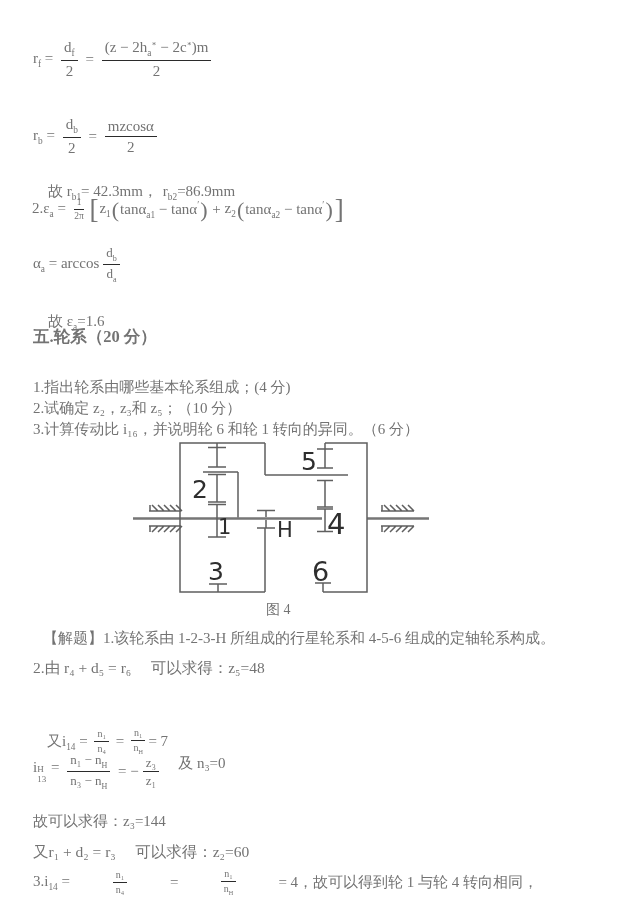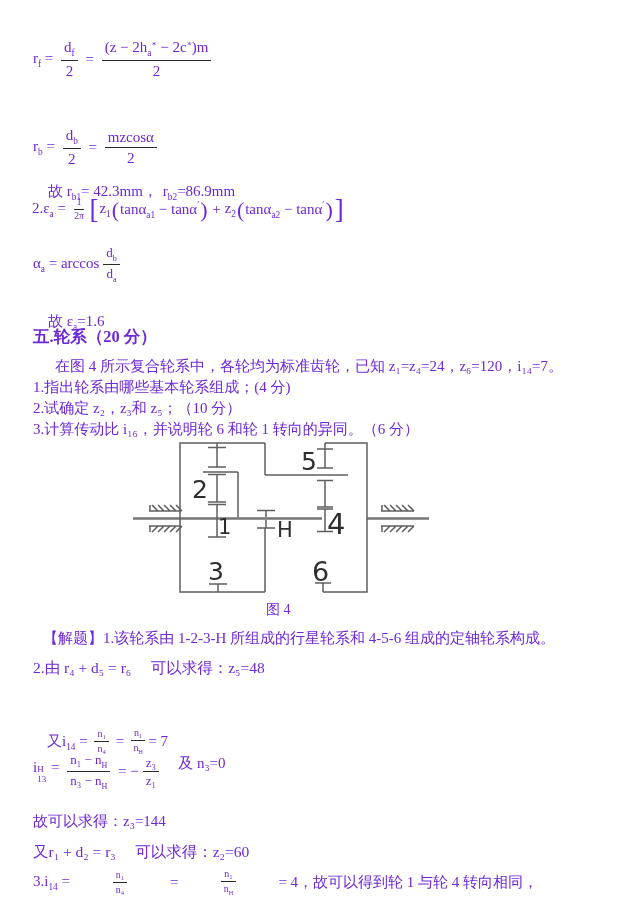--- a/index.html
+++ b/index.html
@@ -1,17 +1,17 @@
 <!DOCTYPE html>
 <html><head>
 <meta charset="utf-8">
 <style>
   html,body{margin:0;padding:0;background:#ffffff;}
   .page{position:relative;width:632px;height:923px;background:#ffffff;overflow:hidden;
-        font-family:"Liberation Serif","DejaVu Serif",serif;color:#6d28d9;}
+        font-family:"Liberation Serif","DejaVu Serif",serif;color:#737373;}
   .line{position:absolute;font-size:15px;white-space:pre;}
   .line span,.line sub,.line sup{white-space:pre;}
   .fml{position:absolute;display:flex;align-items:center;font-size:15px;white-space:pre;}
   .fml .tok{display:inline-block;white-space:pre;}
   .frac{display:inline-flex;flex-direction:column;align-items:center;margin:0 4px;}
   .frac .num{display:block;border-bottom:1.2px solid #2b2b2b;padding:0 3px 1px 3px;line-height:1.2;white-space:pre;}
   .frac .den{display:block;padding-top:1px;line-height:1.2;white-space:pre;}
   .frac.sm{font-size:9.5px;margin:0 4px;}
   .frac.xs{font-size:10px;margin:0 3px;}
   .frac.md{font-size:13px;margin:0 4px;}
@@ -36,21 +36,21 @@
 <div class="page">
 
   <div class="fml" style="left:33px;top:38px;">
     <span class="tok"><span>r</span><sub>f</sub><span> = </span></span>
     <span class="frac"><span class="num"><span>d</span><sub>f</sub></span><span class="den">2</span></span>
     <span class="tok"> = </span>
     <span class="frac"><span class="num"><span>(z − 2h</span><sub>a</sub><sup class="st">∗</sup><span> − 2c</span><sup class="st">∗</sup><span>)m</span></span><span class="den">2</span></span>
   </div>
 
 
-  <div class="fml" style="left:33px;top:126px;">
+  <div class="fml" style="left:33px;top:115px;">
     <span class="tok"><span>r</span><sub>b</sub><span> = </span></span>
     <span class="frac"><span class="num"><span>d</span><sub>b</sub></span><span class="den">2</span></span>
     <span class="tok"> = </span>
     <span class="frac"><span class="num">mzcosα</span><span class="den">2</span></span>
   </div>
 
   <div class="line" style="left:33px;top:165px;">
     <span>故 r</span><sub>b1</sub><span>= 42.3mm，</span><span class="gapS">r</span><sub>b2</sub><span>=86.9mm</span>
   </div>
 
@@ -73,21 +73,20 @@
   <div class="fml" style="left:33px;top:245px;">
     <span class="tok"><span>α</span><sub>a</sub><span> = arccos</span></span>
     <span class="frac md"><span class="num"><span>d</span><sub>b</sub></span><span class="den"><span>d</span><sub>a</sub></span></span>
   </div>
 
   <div class="line" style="left:33px;top:295px;">
     <span>故 ε</span><sub>a</sub><span>=1.6</span>
   </div>
 
   <div class="line title" style="left:33px;top:326px;">五.轮系（20 分）</div>
-  <div class="line" style="left:55px;top:357px;">在图 4 所示复合轮系中，各轮均为标准齿轮，已知 z₁=z₄=24，z₆=120，i₁₄=7。</div>
   <div class="line" style="left:33px;top:378px;">1.指出轮系由哪些基本轮系组成；(4 分)</div>
   <div class="line" style="left:33px;top:399px;">2.试确定 z₂，z₃和 z₅；（10 分）</div>
   <div class="line" style="left:33px;top:420px;">3.计算传动比 i₁₆，并说明轮 6 和轮 1 转向的异同。（6 分）</div>
 
   <svg class="diagram" width="330" height="162" viewBox="120 438 330 162">
 
     <path d="M133,518.5 H322 M367,518.5 H429" stroke="#767676" stroke-width="2.6" fill="none"></path>
     <g stroke="#5f5f5f" stroke-width="1.5" fill="none">
 
       <g>

